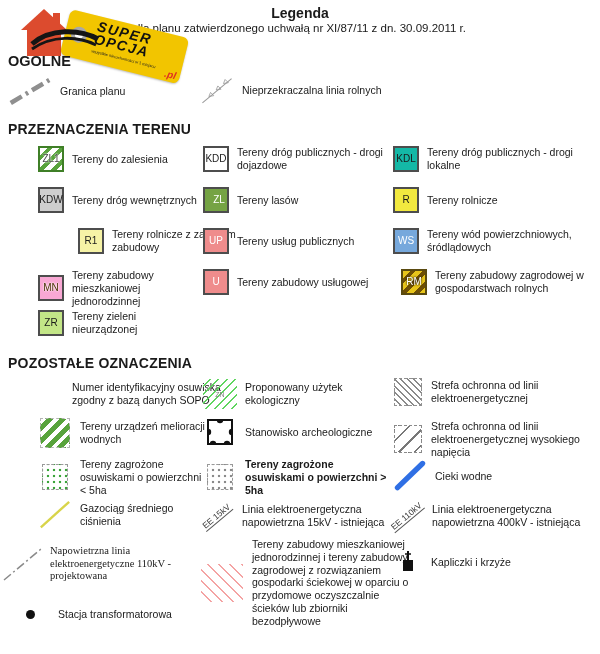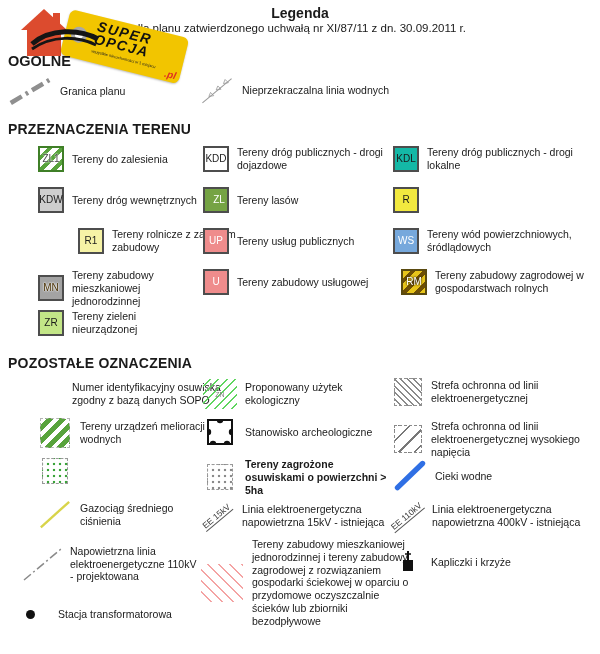--- a/index.html
+++ b/index.html
@@ -94,21 +94,21 @@
 </div>
 <div class="item c2" style="left:200px;top:70px;">
   <div class="ico">
     <svg width="42" height="40" viewBox="0 0 42 40">
       <line x1="3" y1="36" x2="39" y2="6" stroke="#9a9a9a" stroke-width="1.3"></line>
       <polygon points="11,28 17,27 13,23" fill="none" stroke="#9a9a9a" stroke-width="1"></polygon>
       <polygon points="20,20 26,19 22,15" fill="none" stroke="#9a9a9a" stroke-width="1"></polygon>
       <polygon points="29,12 35,11 31,7" fill="none" stroke="#9a9a9a" stroke-width="1"></polygon>
     </svg>
   </div>
-  <div class="lbl">Nieprzekraczalna linia wodnych</div>
+  <div class="lbl">Nieprzekraczalna linia rolnych</div>
 </div>
 
 <div class="abs sec-head" style="left:8px;top:121px;">PRZEZNACZENIA TERENU</div>
 
 <div class="item c1" style="left:38px;top:146px;">
   <div class="swatch halo" style="background: repeating-linear-gradient(135deg, rgb(255, 255, 255) 0px, rgb(255, 255, 255) 5px, rgb(88, 163, 60) 5px, rgb(88, 163, 60) 9px); color: rgb(76, 76, 76); border-color: rgb(63, 127, 39);">ZL1</div>
   <div class="lbl">Tereny do zalesienia</div>
 </div>
 <div class="item c2" style="left:203px;top:146px;">
   <div class="swatch" style="background: rgb(255, 255, 255); color: rgb(26, 26, 26); border-color: rgb(77, 77, 77);">KDD</div>
@@ -122,37 +122,38 @@
 <div class="item c1" style="left:38px;top:187px;">
   <div class="swatch" style="background: rgb(206, 206, 206); color: rgb(26, 26, 26); border-color: rgb(77, 77, 77);">KDW</div>
   <div class="lbl">Tereny dróg wewnętrznych</div>
 </div>
 <div class="item c2" style="left:203px;top:187px;">
   <div class="swatch" style="background: rgb(117, 163, 68); color: rgb(255, 255, 255); border-color: rgb(77, 77, 77); padding-left: 6px;">ZL</div>
   <div class="lbl">Tereny lasów</div>
 </div>
 <div class="item c3" style="left:393px;top:187px;">
   <div class="swatch" style="background: rgb(242, 233, 63); color: rgb(26, 26, 26); border-color: rgb(77, 77, 77);">R</div>
+  <div class="lbl">Tereny rolnicze</div>
 </div>
 
 <div class="item c1" style="left:38px;top:228px;padding-left:40px;">
   <div class="swatch" style="background: rgb(246, 243, 166); color: rgb(26, 26, 26); border-color: rgb(77, 77, 77);">R1</div>
   <div class="lbl">Tereny rolnicze z zakazem zabudowy</div>
 </div>
 <div class="item c2" style="left:203px;top:228px;">
   <div class="swatch" style="background: rgb(239, 140, 140); color: rgb(255, 255, 255); border-color: rgb(77, 77, 77);">UP</div>
   <div class="lbl">Tereny usług publicznych</div>
 </div>
 <div class="item c3" style="left:393px;top:228px;">
   <div class="swatch" style="background: rgb(118, 168, 220); color: rgb(255, 255, 255); border-color: rgb(77, 77, 77);">WS</div>
   <div class="lbl">Tereny wód powierzchniowych, śródlądowych</div>
 </div>
 
 <div class="item c1" style="left:38px;top:269px;">
-  <div class="swatch halo" style="background: #a3a3a3; color: rgb(74, 50, 5); border-color: rgb(77, 77, 77);">MN</div>
+  <div class="swatch halo" style="background: #f9a8d4; color: rgb(74, 50, 5); border-color: rgb(77, 77, 77);">MN</div>
   <div class="lbl">Tereny zabudowy mieszkaniowej jednorodzinnej</div>
 </div>
 <div class="item c2" style="left:203px;top:269px;">
   <div class="swatch" style="background: rgb(239, 140, 140); color: rgb(255, 255, 255); border-color: rgb(77, 77, 77);">U</div>
   <div class="lbl">Tereny zabudowy usługowej</div>
 </div>
 <div class="item c3" style="left:393px;top:269px;">
   <div class="swatch dhalo" style="background: repeating-linear-gradient(135deg, rgb(232, 197, 26) 0px, rgb(232, 197, 26) 5px, rgb(110, 79, 5) 5px, rgb(110, 79, 5) 9px); color: rgb(255, 255, 255); border-color: rgb(90, 74, 16); margin-left: 8px;">RM</div>
   <div class="lbl">Tereny zabudowy zagrodowej w gospodarstwach rolnych</div>
 </div>
@@ -212,20 +213,21 @@
   <div class="ico30">
       <div class="hv-zone"></div>
     </div>
   <div class="lbl">Strefa ochronna od linii elektroenergetycznej wysokiego napięcia</div>
 </div>
 
 <div class="item c1" style="left:38px;top:458px;">
   <div class="ico">
       <div class="dots green"></div>
     </div>
+  <div class="lbl">Tereny zagrożone osuwiskami o powierzchni &lt; 5ha</div>
 </div>
 <div class="item c2" style="left:203px;top:458px;font-weight:bold;">
   <div class="ico">
       <div class="dots gray"></div>
     </div>
   <div class="lbl">Tereny zagrożone osuwiskami o powierzchni &gt; 5ha</div>
 </div>
 <div class="item c3" style="left:393px;top:458px;">
   <div class="ico">
     <svg width="38" height="36" viewBox="0 0 38 36">
@@ -249,21 +251,21 @@
   </div>
   <div class="lbl">Linia elektroenergetyczna napowietrzna 15kV - istniejąca</div>
 </div>
 <div class="item c3" style="left:390px;top:498px;">
   <div class="ico" style="height:36px;">
     <div class="eelabel">EE 110kV</div>
   </div>
   <div class="lbl">Linia elektroenergetyczna napowietrzna 400kV - istniejąca</div>
 </div>
 
-<div class="item c1" style="left:20px;top:544px;gap:6px;">
+<div class="item c1" style="left:0;top:544px;gap:6px;font-family:Liberation Serif, serif;">
   <div class="ico44">
     <svg width="44" height="40" viewBox="0 0 44 40">
       <line x1="4" y1="36" x2="41" y2="5" stroke="#8a8a8a" stroke-width="1.5" stroke-dasharray="9 3 2 3"></line>
     </svg>
   </div>
   <div class="lbl">Napowietrzna linia elektroenergetyczne 110kV - projektowana</div>
 </div>
 <div class="item c2" style="left:200px;top:538px;">
   <div class="ico44">
       <div class="pink-stripes"></div>

